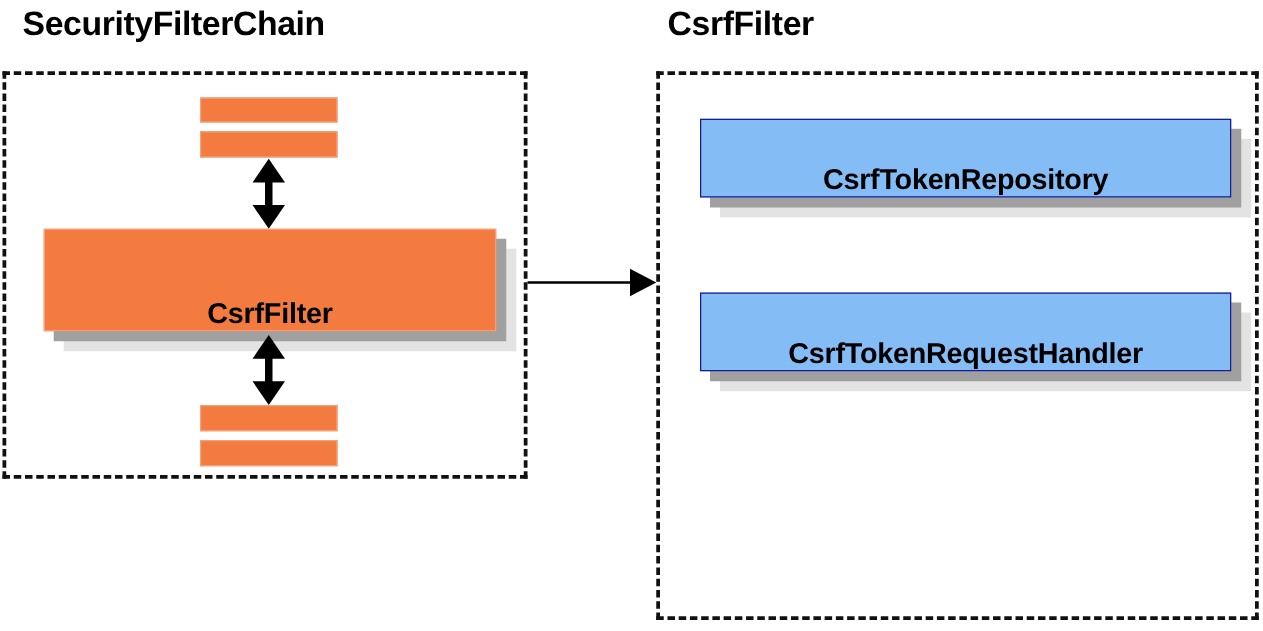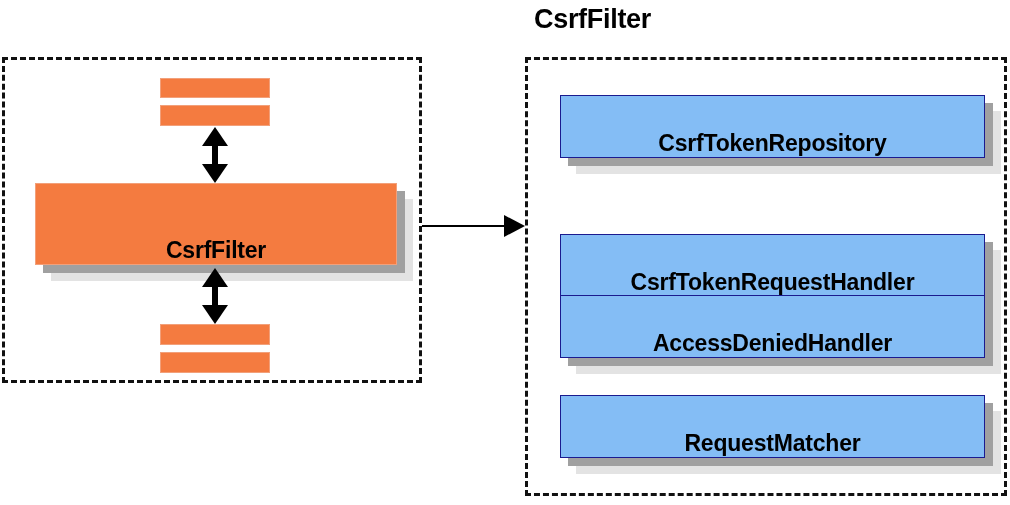--- a/index.html
+++ b/index.html
@@ -118,20 +118,21 @@
     position: absolute;
     height: 2px;
     background: #000000;
   }
 </style>
 </head>
 <body>
 
 <div id="canvas">
 
+  <div id="title-left" class="panel-title">SecurityFilterChain</div>
 
   <div id="title-right" class="panel-title">CsrfFilter</div>
 
   <div id="box-left" class="dashed-box"></div>
 
   <div class="sliver" style="left:160px; top:78px; width:110px; height:20px;"></div>
   <div class="sliver" style="left:160px; top:105px; width:110px; height:21px;"></div>
 
   <div class="arrow-v" style="left:215px; top:127px; height:56px;">
     <div class="tri up" style="left:-13px; top:0;"></div>
@@ -172,29 +173,15 @@
   </div>
 
   <div class="stack blue" style="left:560px; top:195px; width:425px; height:63px;margin-top:39px;">
     <div class="sh-far"></div>
     <div class="sh-near"></div>
     <div class="face">
       <span class="label">CsrfTokenRequestHandler</span>
     </div>
   </div>
 
-  <div class="stack blue" style="left:560px; top:295px; width:425px; height:63px;">
-    <div class="sh-far"></div>
-    <div class="sh-near"></div>
-    <div class="face">
-      <span class="label">AccessDeniedHandler</span>
-    </div>
-  </div>
 
-  <div class="stack blue" style="left:560px; top:395px; width:425px; height:63px;">
-    <div class="sh-far"></div>
-    <div class="sh-near"></div>
-    <div class="face">
-      <span class="label">RequestMatcher</span>
-    </div>
-  </div>
 
 </div>
 
 </body></html>

